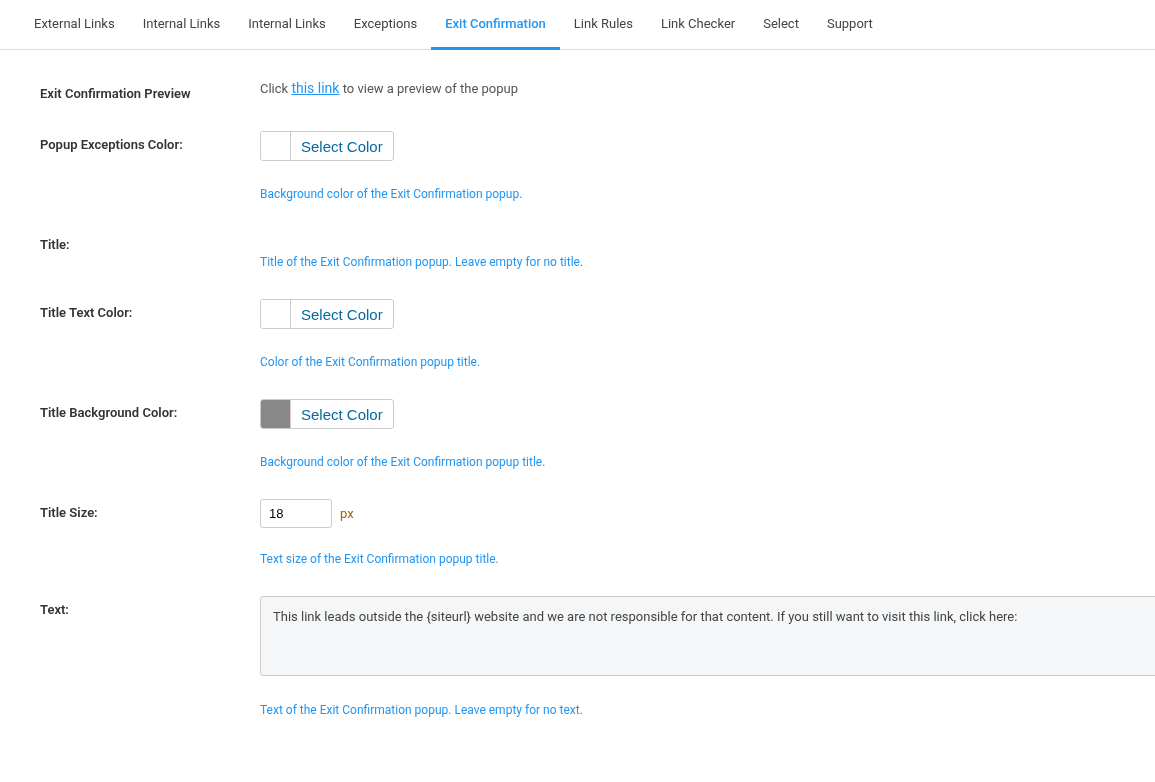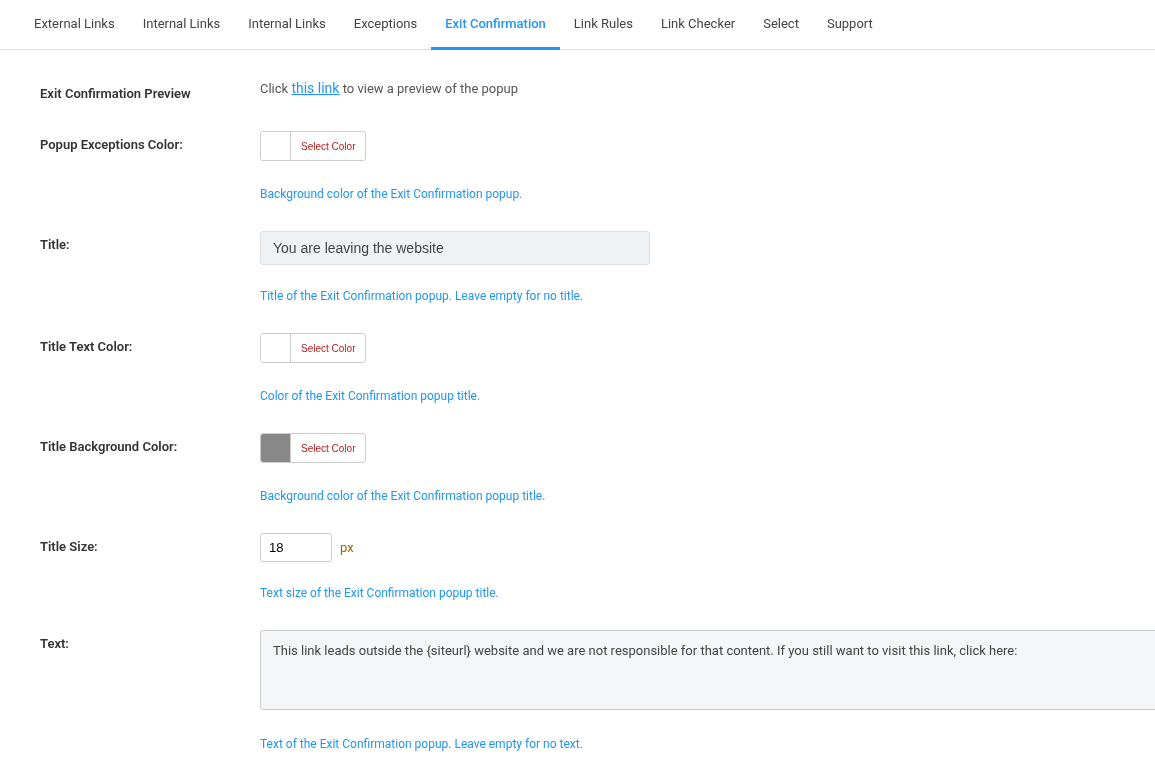--- a/index.html
+++ b/index.html
@@ -72,22 +72,22 @@
     }
     .color-swatch {
       width: 30px;
       height: 28px;
       border-right: 1px solid #ccc;
     }
     .color-swatch.white { background: #ffffff; }
     .color-swatch.gray { background: #888888; }
     .color-btn-label {
       padding: 0 10px;
-      font-size: 10px;
-      color: #b91c1c;
+      font-size: 15px;
+      color: #0369a1;
     }
 
     
     .help-text {
       margin-top: 24px;
       font-size: 12px;
       color: #2196f3;
     }
 
     
@@ -178,21 +178,20 @@
         <span class="color-swatch white"></span>
         <span class="color-btn-label">Select Color</span>
       </button>
       <div class="help-text">Background color of the Exit Confirmation popup.</div>
     </div>
   </div>
 
   <div class="setting-row">
     <div class="setting-label">Title:</div>
     <div class="setting-control">
-      <input type="text" class="title-input" value="You are leaving the website" style="">
       <div class="help-text">Title of the Exit Confirmation popup. Leave empty for no title.</div>
     </div>
   </div>
 
   <div class="setting-row">
     <div class="setting-label">Title Text Color:</div>
     <div class="setting-control">
       <button class="color-picker-btn">
         <span class="color-swatch white"></span>
         <span class="color-btn-label">Select Color</span>

